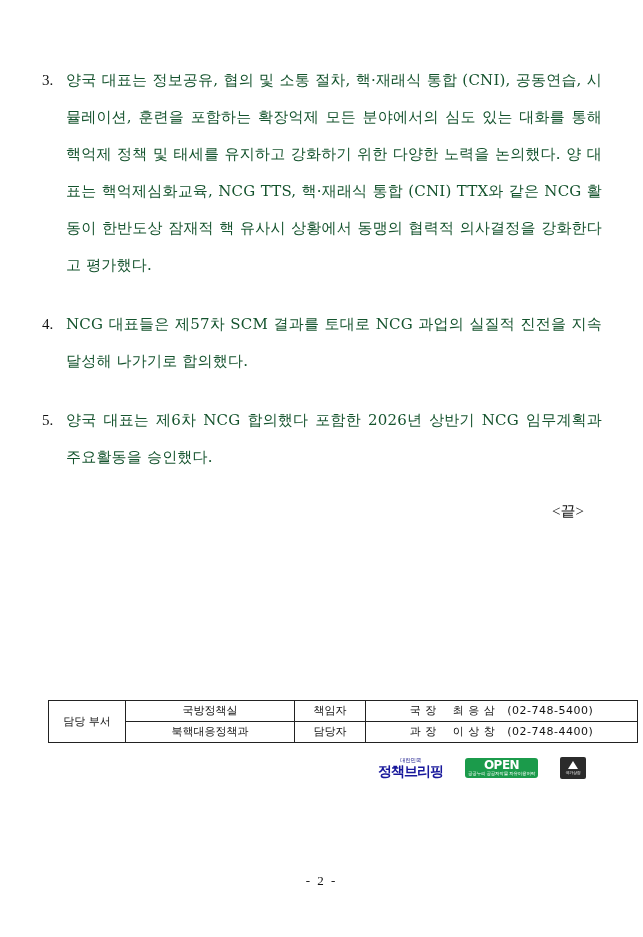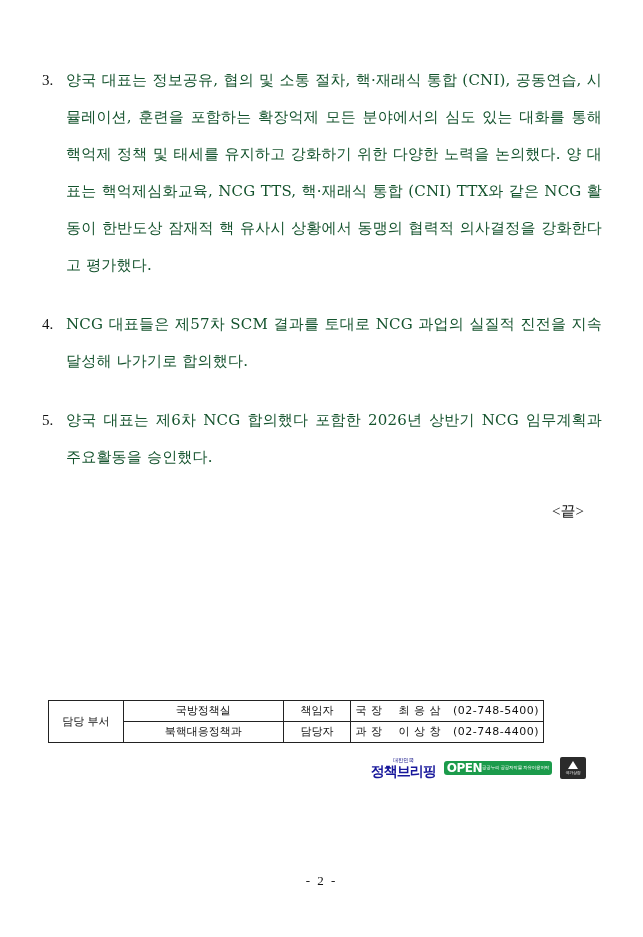--- a/index.html
+++ b/index.html
@@ -58,21 +58,21 @@
     padding-right: 18px;
     font-size: 15px;
     color: #111;
   }
 
   
   .contact-wrap {
     position: absolute;
     left: 48px;
     top: 700px;
-    width: 496px;
+    width: 590px;
   }
   table.contact {
     border-collapse: collapse;
     width: 100%;
     font-size: 11px;
     font-family: "DejaVu Sans", "Liberation Sans", sans-serif;
     color: #111;
   }
   table.contact td {
     border: 1px solid #222;
@@ -88,21 +88,21 @@
   td.noborder-top { border-top: none; }
   td.noborder-bottom { border-bottom: none; }
 
   
   .logos {
     position: absolute;
     right: 57px;
     top: 757px;
     display: flex;
     align-items: center;
-    gap: 8px;
+    gap: 22px;
   }
   .logo-brief {
     display: flex;
     flex-direction: column;
     align-items: center;
     line-height: 1;
   }
   .logo-brief .top {
     font-size: 5.5px;
     color: #1a1a8c;
@@ -116,21 +116,21 @@
     color: #17179b;
     font-family: "DejaVu Sans", sans-serif;
     letter-spacing: -1px;
   }
   .logo-open {
     background: #1b9b4b;
     color: #fff;
     border-radius: 3px;
     padding: 1px 3px;
     display: flex;
-    flex-direction: row;
+    flex-direction: column;
     align-items: center;
     line-height: 1;
   }
   .logo-open .o-main {
     font-size: 12px;
     font-weight: bold;
     font-family: "DejaVu Sans", sans-serif;
     letter-spacing: -0.5px;
   }
   .logo-open .o-sub {

